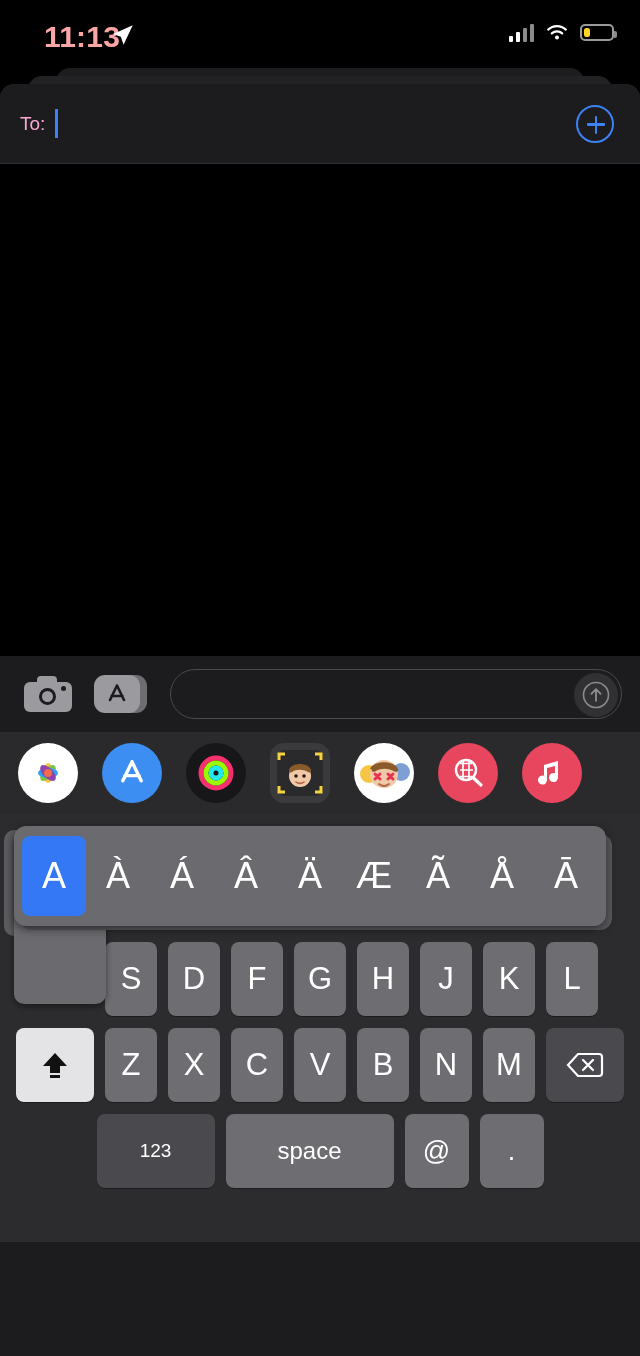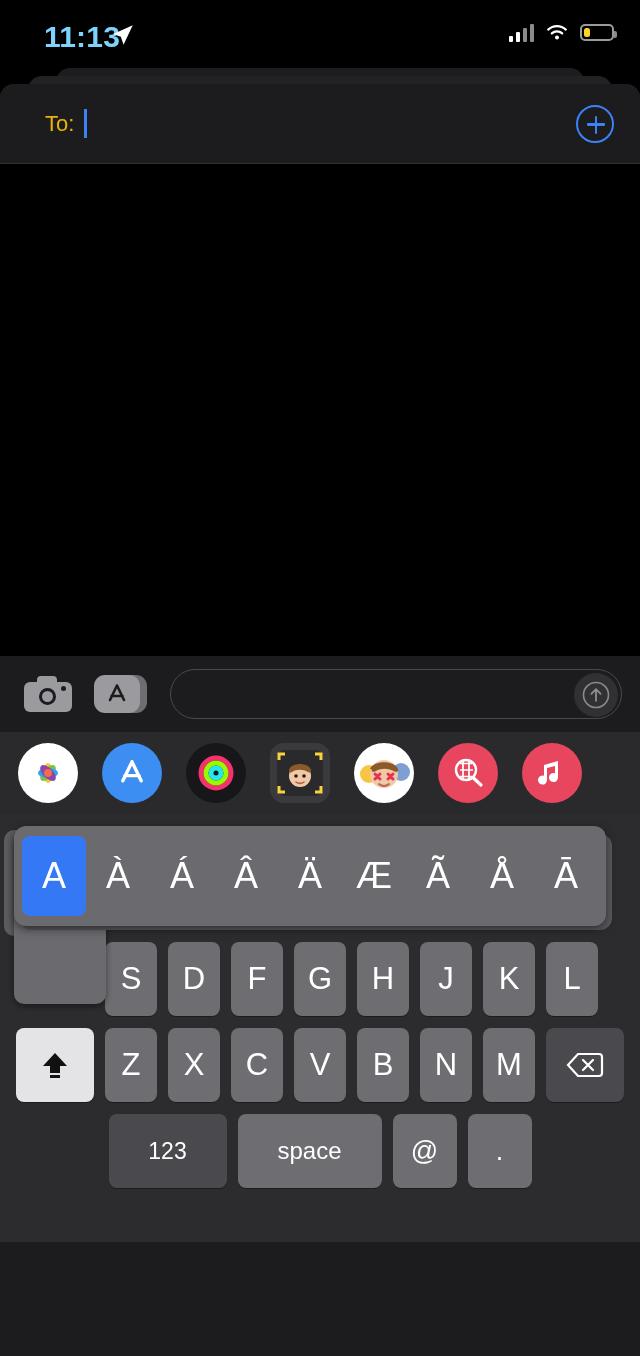--- a/index.html
+++ b/index.html
@@ -8,21 +8,21 @@
     background:#000;
     font-family:"Liberation Sans", sans-serif;
     overflow:hidden;
   }
   #screen { position:relative; width:640px; height:1356px; background:#000; }
 
   
   .statusbar { position:absolute; top:0; left:0; width:640px; height:70px; }
   .sb-time {
     position:absolute; left:44px; top:20px;
-    font-size:30px; font-weight:600; color:#7dd3fc; letter-spacing:.2px;
+    font-size:30px; font-weight:600; color:#fca5a5; letter-spacing:.2px;
   }
   .sb-loc { position:absolute; left:110px; top:22px; width:26px; height:26px; }
   .sb-right { position:absolute; right:26px; top:22px; display:flex; align-items:center; gap:10px; }
   .sig { display:flex; align-items:flex-end; gap:2.5px; height:20px; }
   .sig i { display:block; width:4.5px; background:#fff; border-radius:1px; }
   .sig i:nth-child(1){ height:6px; }
   .sig i:nth-child(2){ height:10px; }
   .sig i:nth-child(3){ height:14px; background:#8a8a8a; }
   .sig i:nth-child(4){ height:18px; background:#8a8a8a; }
   .batt { position:relative; width:34px; height:17px; border:2px solid #9a9a9a; border-radius:5px; }
@@ -58,21 +58,21 @@
   .nav-cancel {
     position:absolute; right:24px; top:40px;
     font-size:27px; color:#3C82F6; font-weight:400;
   }
 
   
   .tofield {
     position:relative; height:80px; background:#1c1c1e;
     border-bottom:1px solid #323234; display:flex; align-items:center;
   }
-  .to-label { margin-left:45px; font-size:22px; color:#eab308; }
+  .to-label { margin-left:20px; font-size:19px; color:#f9a8d4; }
   .to-caret {
     width:3px; height:29px; background:#3C82F6; margin-left:10px;
     animation:blink 1.1s steps(1,end) infinite;
   }
   @keyframes blink { 0%,50%{opacity:1} 51%,100%{opacity:1} }
   .to-add {
     position:absolute; right:26px; top:50%; transform:translateY(-50%);
     width:38px; height:38px; border:2px solid #3C82F6; border-radius:50%;
   }
   .to-add::before, .to-add::after {
@@ -130,22 +130,22 @@
   .keyboard { position:relative; height:428px; background:#2c2c2e; padding-top:10px; }
   .krow { display:flex; justify-content:center; gap:11px; margin-bottom:12px; }
   .key {
     background:#6e6e72; border-radius:8px; color:#fff;
     display:flex; align-items:center; justify-content:center;
     font-size:31px; font-weight:400; height:74px; width:52px;
     box-shadow:0 1px 0 rgba(0,0,0,.35);
   }
   .key.dark { background:#4a4a4e; }
   .key.light-active { background:#e4e4e6; }
-  .key.wide-123 { width:118px; font-size:23px; }
-  .key.space { width:144px; font-size:24px; }
+  .key.wide-123 { width:118px; font-size:19px; }
+  .key.space { width:168px; font-size:24px; }
   .key.sym { width:64px; font-size:27px; }
   .key.dot { width:64px; font-size:27px; }
   .key.return { width:146px; font-size:24px; }
   .key.shift { width:78px; }
   .key.del { width:78px; }
   .row-home { padding-left:0; }
 
   
   .accent-stem {
     position:absolute; left:14px; top:18px; width:92px; height:172px;

